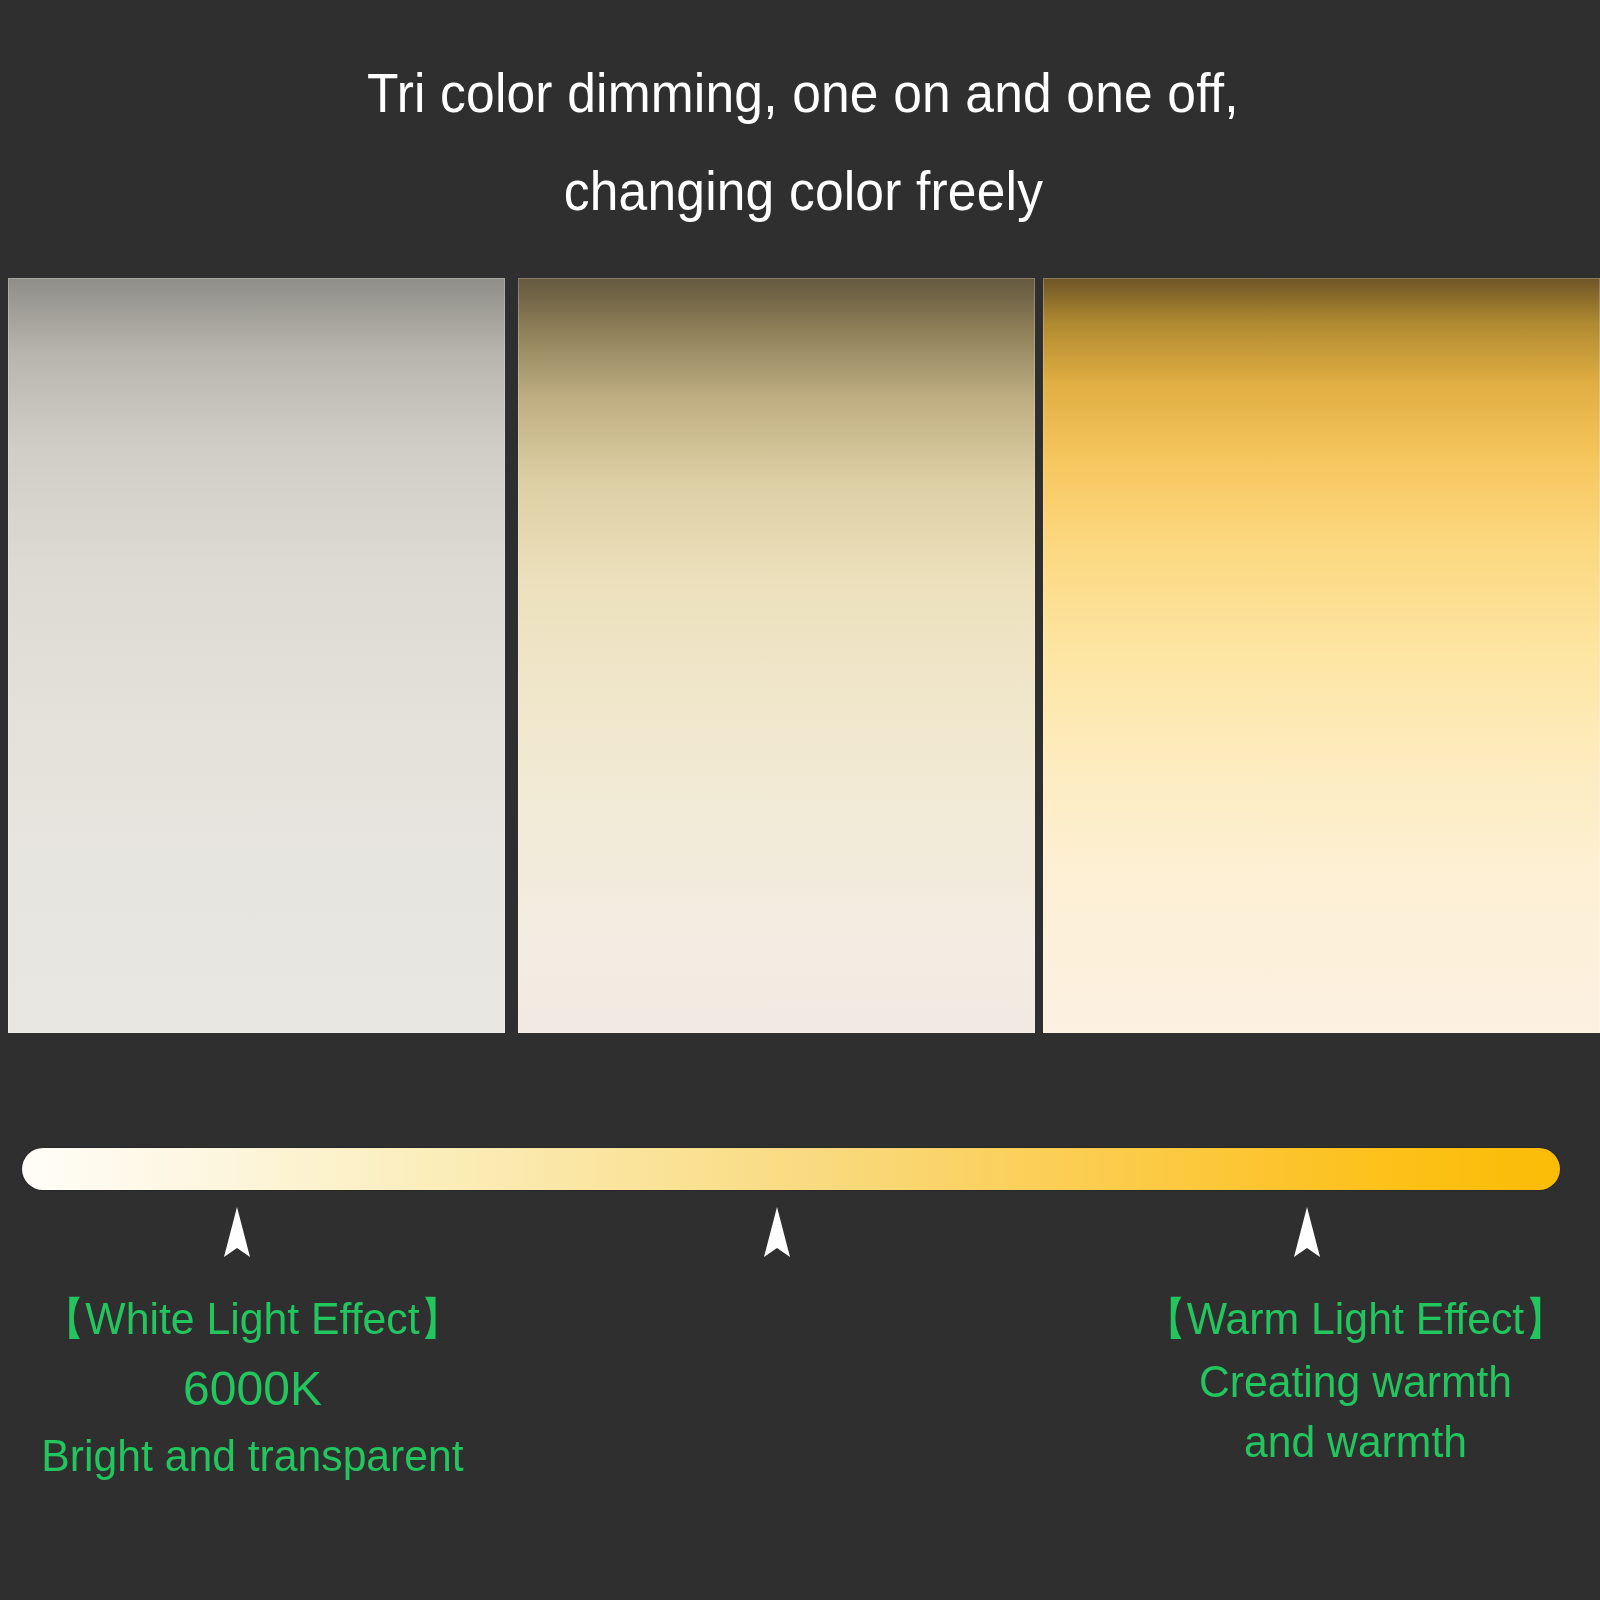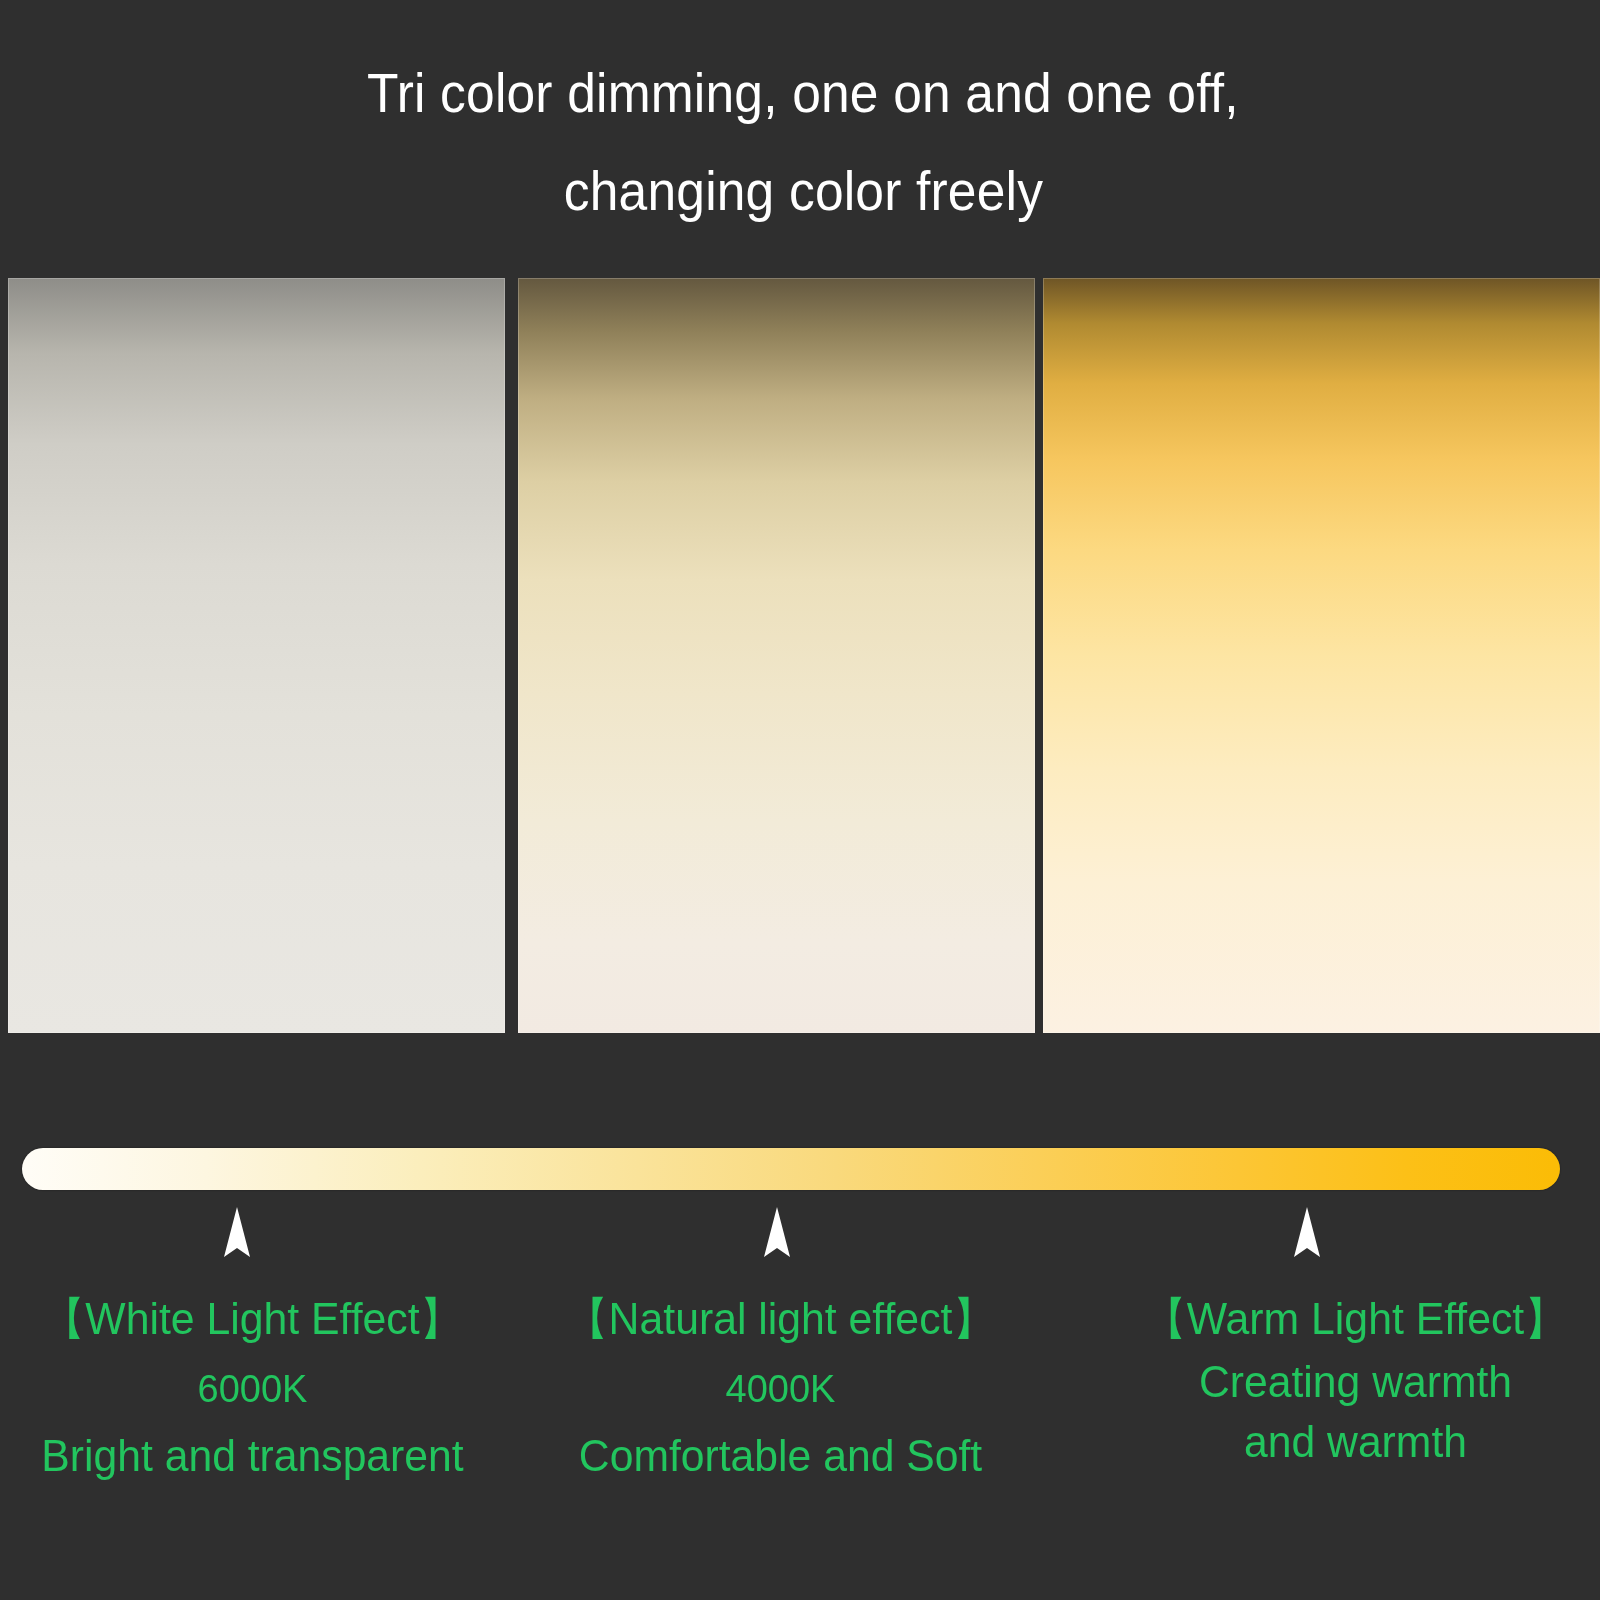--- a/index.html
+++ b/index.html
@@ -159,21 +159,21 @@
   .col-2 { left: 1103px; width: 505px; }
 
   .cap-title {
     font-size: 45px;
     line-height: 66px;
     white-space: nowrap;
     transform: scaleX(0.95);
     transform-origin: center center;
   }
   .cap-kelvin {
-    font-size: 38px;
+    font-size: 48px;
     line-height: 74px;
   }
   .cap-desc {
     font-size: 44px;
     line-height: 60px;
     transform: scaleX(0.97);
     transform-origin: center center;
   }
 </style>
 </head>
@@ -218,26 +218,20 @@
 
 <div class="captions">
 
   <div class="caption-col col-0">
     <div class="cap-title">【White Light Effect】</div>
     <div class="cap-kelvin">6000K</div>
     <div class="cap-desc">Bright and transparent</div>
     <div class="cap-desc"></div>
   </div>
 
-  <div class="caption-col col-1">
-    <div class="cap-title">【Natural light effect】</div>
-    <div class="cap-kelvin">4000K</div>
-    <div class="cap-desc">Comfortable and Soft</div>
-    <div class="cap-desc"></div>
-  </div>
 
   <div class="caption-col col-2">
     <div class="cap-title">【Warm Light Effect】</div>
     <div class="cap-desc">Creating warmth</div>
     <div class="cap-desc">and warmth</div>
   </div>
 
 </div>
 
 </body></html>

